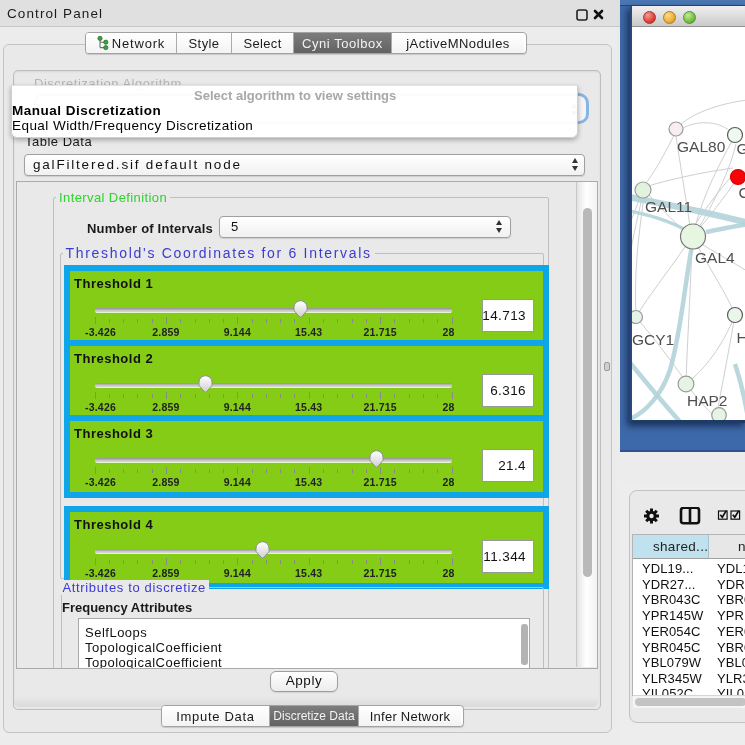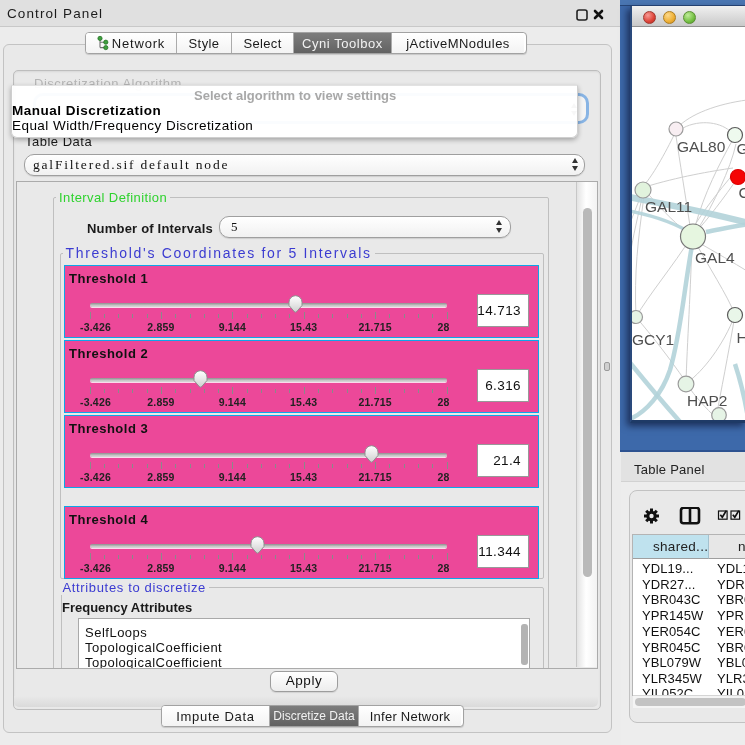--- a/index.html
+++ b/index.html
@@ -13,21 +13,21 @@
   #outerpanel{left:3px;top:44px;width:607px;height:687px;border:1px solid #c3c3c3;border-radius:6px;background:#e9e9e9;}
   #innerpanel{left:13px;top:70px;width:586px;height:638px;border:1px solid #bdbdbd;border-radius:5px;background:#e9e9e9;box-shadow:inset 0 1px 2px rgba(0,0,0,0.08);}
   
   .seg{display:flex;border:1px solid #a2a2a2;border-radius:4px;background:#fff;overflow:hidden;box-shadow:0 1px 1px rgba(0,0,0,0.15);}
   .seg .s{display:flex;align-items:center;justify-content:center;font-size:13px;letter-spacing:0.3px;color:#1a1a1a;border-right:1px solid #ababab;background:linear-gradient(#ffffff,#f3f3f3);white-space:nowrap;}
   .seg .s:last-child{border-right:none;}
   .seg .s.dark{background:linear-gradient(#7d7d7d,#626262);color:#f2f2f2;text-align:right;}
   #toptabs{left:85px;top:32px;width:440px;height:20px;}
   #bottabs{left:161px;top:705px;width:301px;height:20px;}
   
-  .combo{background:linear-gradient(#ffffff,#f1f1f1);border:1px solid #9f9f9f;border-radius:10px;box-shadow:0 1px 1px rgba(0,0,0,0.12);font-family:Liberation Serif, serif;}
+  .combo{background:linear-gradient(#ffffff,#f1f1f1);border:1px solid #9f9f9f;border-radius:4px;box-shadow:0 1px 1px rgba(0,0,0,0.12);}
   .combo .ctext{position:absolute;left:8px;top:2.5px;font-size:13.5px;letter-spacing:1.8px;color:#111;}
   .arr{position:absolute;width:0;height:0;border-left:3.5px solid transparent;border-right:3.5px solid transparent;}
   .arr.up{border-bottom:5px solid #333;}
   .arr.dn{border-top:5px solid #333;}
   
   .lbl{font-size:13px;letter-spacing:0.5px;color:#1a1a1a;}
   .lbl.b{font-weight:bold;}
   
   #dalabel{left:34px;top:76px;font-size:13px;letter-spacing:0.5px;color:#b5b5b5;}
   
@@ -40,21 +40,21 @@
   
   #scrollpane{left:16px;top:181px;width:580px;height:486px;border:1px solid #ababab;background:#e9e9e9;overflow:hidden;}
   #vsb{position:absolute;left:559px;top:0;width:20px;height:485px;background:linear-gradient(90deg,#e3e3e3,#ffffff 45%,#f2f2f2);border-left:1px solid #c7c7c7;}
   #vsb .thumb{position:absolute;left:6px;top:26px;width:9px;height:369px;border-radius:5px;background:#b9b9b9;}
   
   .group{border:1px solid #bfbfbf;border-radius:2px;}
   .gtitle{position:absolute;font-size:13px;letter-spacing:0.4px;background:#e9e9e9;padding:0 3px;white-space:nowrap;}
   .green{color:#2ed22e;}
   .blue{color:#3b3bd1;}
   
-  .tpanel{position:absolute;border:1px solid #0ea5e9;background:#ec4899;}
+  .tpanel{position:absolute;border:6px solid #0ea5e9;background:#84cc16;}
   .tpanel .tt{position:absolute;left:4px;top:5px;font-size:13px;font-weight:bold;letter-spacing:0.5px;color:#111;}
   .track{position:absolute;height:4px;border-radius:2px;background:linear-gradient(#8f8f8f,#c6c6c6 60%,#d9d9d9);box-shadow:0 1px 0 rgba(255,255,255,0.8);}
   .tick{position:absolute;width:1px;background:#8a8a8a;}
   .tlab{position:absolute;font-size:10.5px;font-weight:bold;letter-spacing:0.2px;color:#222;transform:translateX(-50%);}
   .thumbsl{position:absolute;width:15px;height:18px;}
   .vbox{position:absolute;background:#fff;border:1px solid #989898;}
   .vbox span{position:absolute;right:7px;top:8px;font-size:13.5px;letter-spacing:0.4px;color:#111;}
   
   #attrlist{position:absolute;background:#fff;border:1px solid #a9a9a9;}
   .li{position:absolute;left:6px;font-size:13px;letter-spacing:0.5px;color:#111;white-space:nowrap;}
@@ -114,21 +114,21 @@
     <div class="gtitle green" style="left:39px;top:8px">Interval Definition</div>
 
     <div class="abs lbl b" style="left:70px;top:39px;letter-spacing:0.2px">Number of Intervals</div>
     <div class="abs combo" style="left:202px;top:34px;width:290px;height:20px">
       <span class="ctext" style="font-size:13px;top:2px;left:11px">5</span>
       <span class="arr up" style="left:276px;top:3px"></span>
       <span class="arr dn" style="left:276px;top:11px"></span>
     </div>
 
     <div class="abs group" style="left:43px;top:71px;width:482px;height:324px"></div>
-    <div class="gtitle blue" style="left:45.5px;top:63px;letter-spacing:1.7px;font-size:14px">Threshold's Coordinates for 5 Intervals</div>
+    <div class="gtitle blue" style="left:45.5px;top:63px;letter-spacing:1.7px;font-size:14px">Threshold's Coordinates for 6 Intervals</div>
 
     <div class="tpanel" style="left:47px;top:83px;width:473px;height:71px">
       <div class="tt">Threshold 1</div>
       <div class="track" style="left:24.5px;top:37px;width:357px"></div>
       <div class="tick" style="left:24.5px;top:46px;height:7px"></div>
       <div class="tick" style="left:38.8px;top:48px;height:4px"></div>
       <div class="tick" style="left:53.1px;top:48px;height:4px"></div>
       <div class="tick" style="left:67.3px;top:48px;height:4px"></div>
       <div class="tick" style="left:81.6px;top:48px;height:4px"></div>
       <div class="tick" style="left:95.9px;top:46px;height:7px"></div>
@@ -431,23 +431,20 @@
           <text x="13" y="184">GAL11</text>
           <text x="63" y="235">GAL4</text>
           <text x="0" y="317">GCY1</text>
           <text x="104.5" y="315">HA</text>
           <text x="55" y="378">HAP2</text>
         </g>
       </svg>
     </div>
   </div>
 
-  <div class="abs" id="tpbar">
-      <span class="t">Table Panel</span>
-    </div>
   <div class="abs" id="tpbg"></div>
   <div class="abs" id="tablepanel"></div>
 
   <svg class="abs" style="left:643px;top:507px" width="100" height="18" viewBox="0 0 100 18">
 
     <g fill="#111">
       <circle cx="8.5" cy="9" r="5.2"></circle>
       <g stroke="#111" stroke-width="3">
         <path d="M8.5,1.5 L8.5,16.5"></path>
         <path d="M1,9 L16,9"></path>

